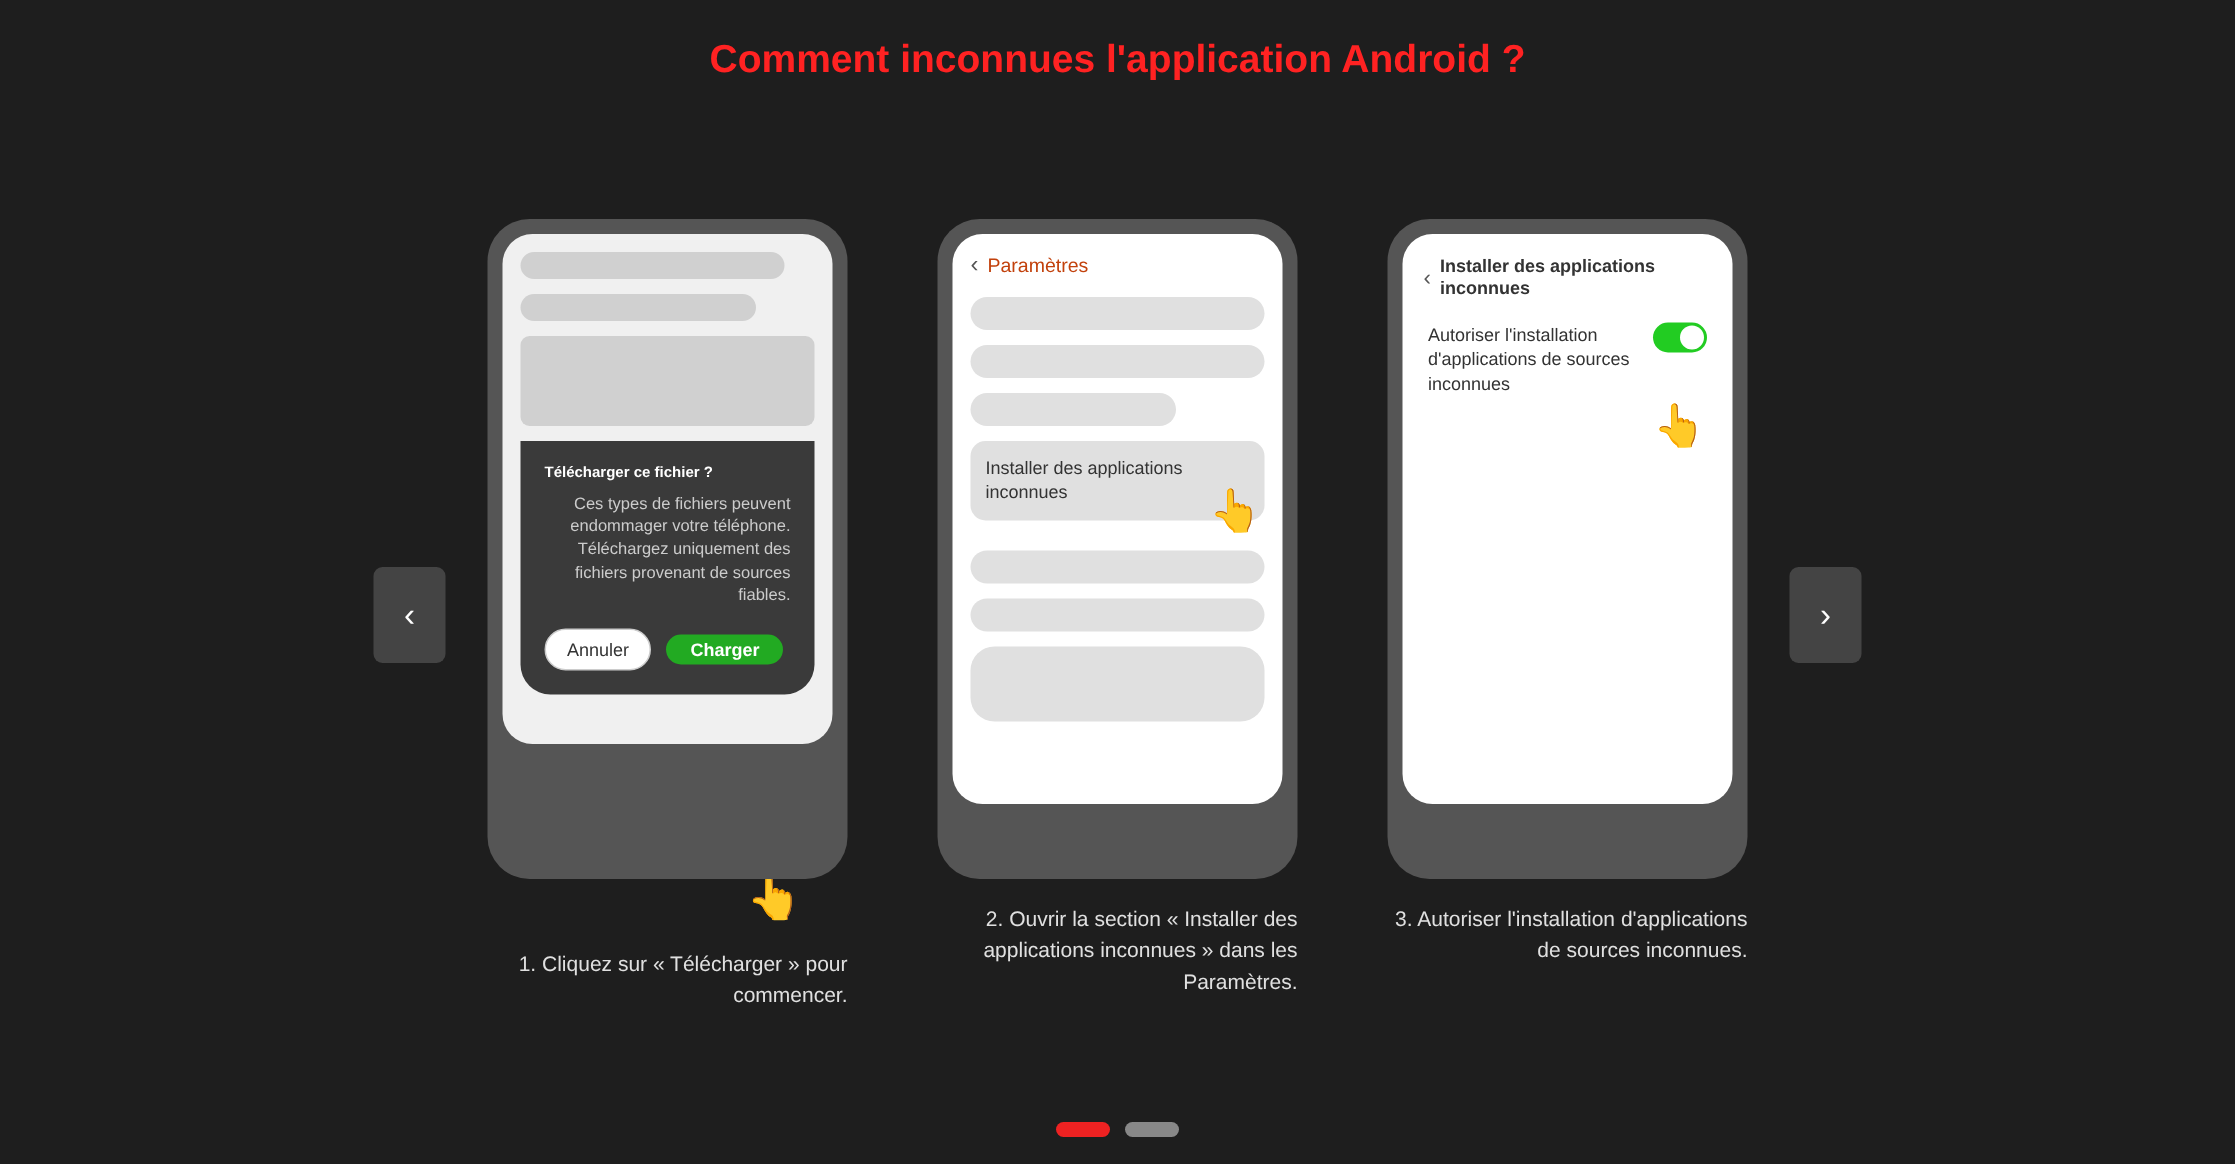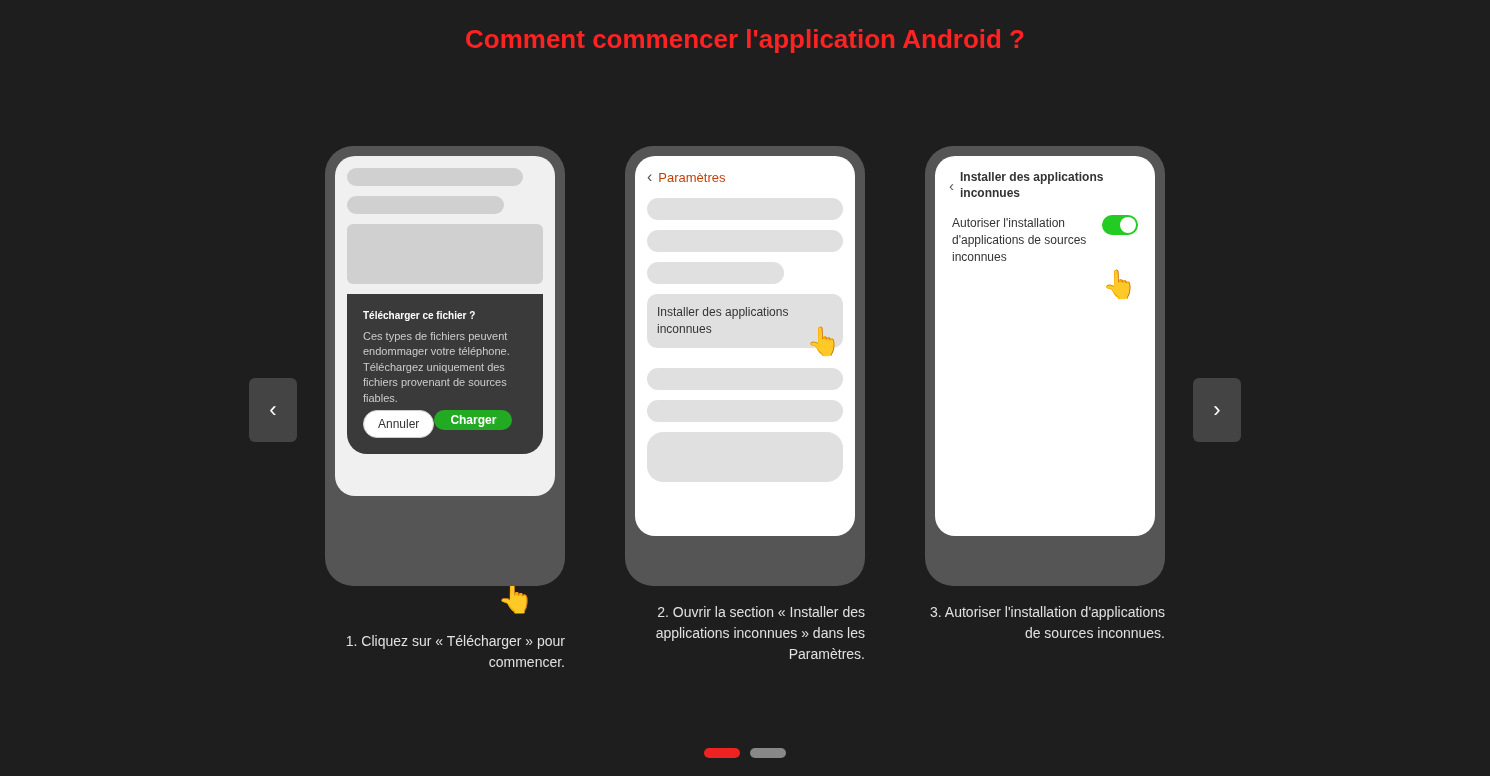--- a/index.html
+++ b/index.html
@@ -115,27 +115,29 @@
     .dialog-title {
       font-size: 10px;
       font-weight: bold;
       margin-bottom: 8px;
       color: #fff;
     }
 
     .dialog-body {
       font-size: 11px;
       color: #ccc;
-      margin-bottom: 4px;
+      margin-bottom: 14px;
       line-height: 1.4;
+      text-align: right;
     }
 
     .dialog-buttons {
       display: flex;
-      align-items: flex-start;
+      gap: 10px;
+      align-items: center;
     }
 
     .btn-annuler {
       background: #fff;
       color: #333;
       border: 1px solid #ccc;
       border-radius: 20px;
       padding: 6px 14px;
       font-size: 12px;
       cursor: pointer;
@@ -280,21 +282,21 @@
       background: #ee2222;
     }
 
     .dot-inactive {
       background: #888;
     }
   </style>
 </head>
 <body>
 
-<h1 class="page-title">Comment commencer l'application Android ?</h1>
+<h1 class="page-title">Comment inconnues l'application Android ?</h1>
 
 <div class="carousel-wrapper">
 
   <button class="nav-button">
     <span>‹</span>
   </button>
 
   <div class="slides-container">
 
     <div class="slide">

